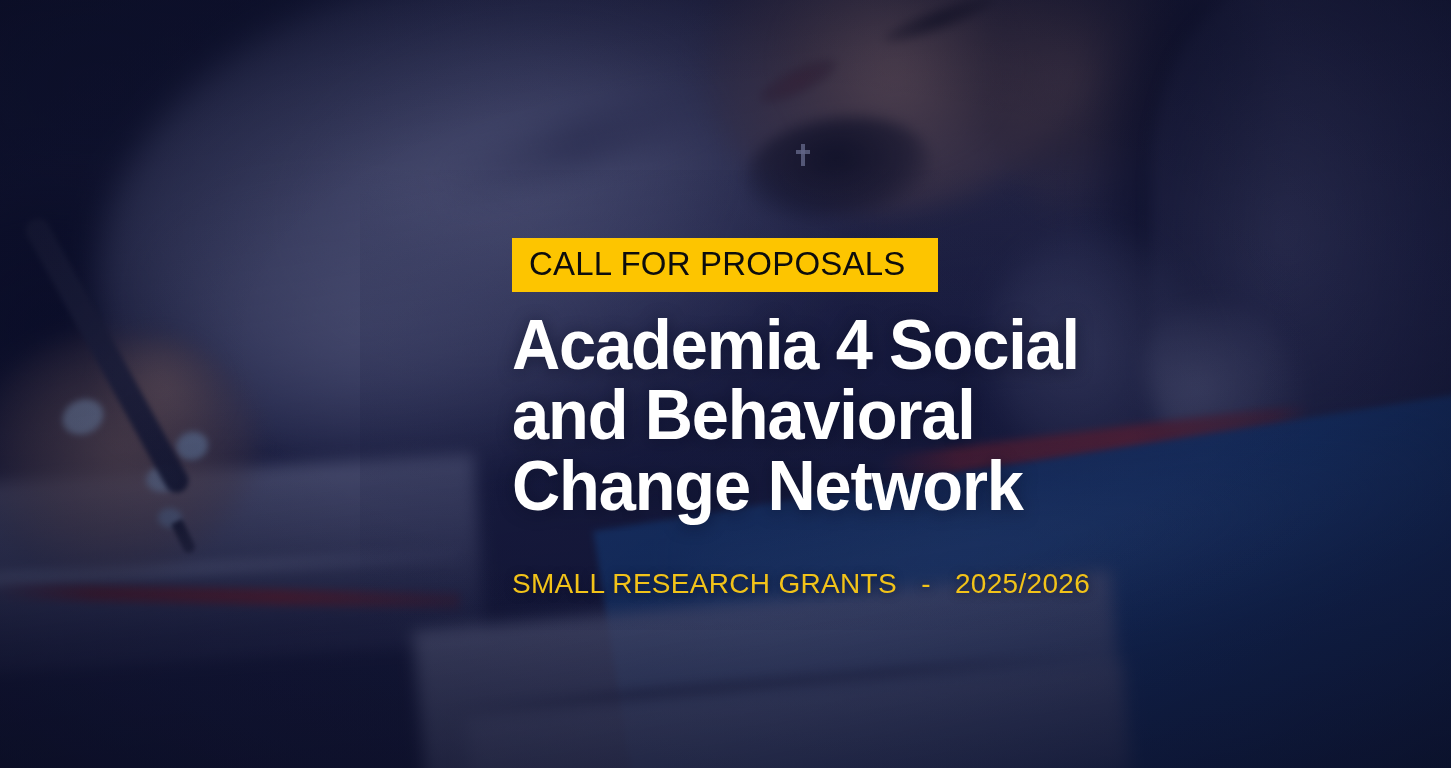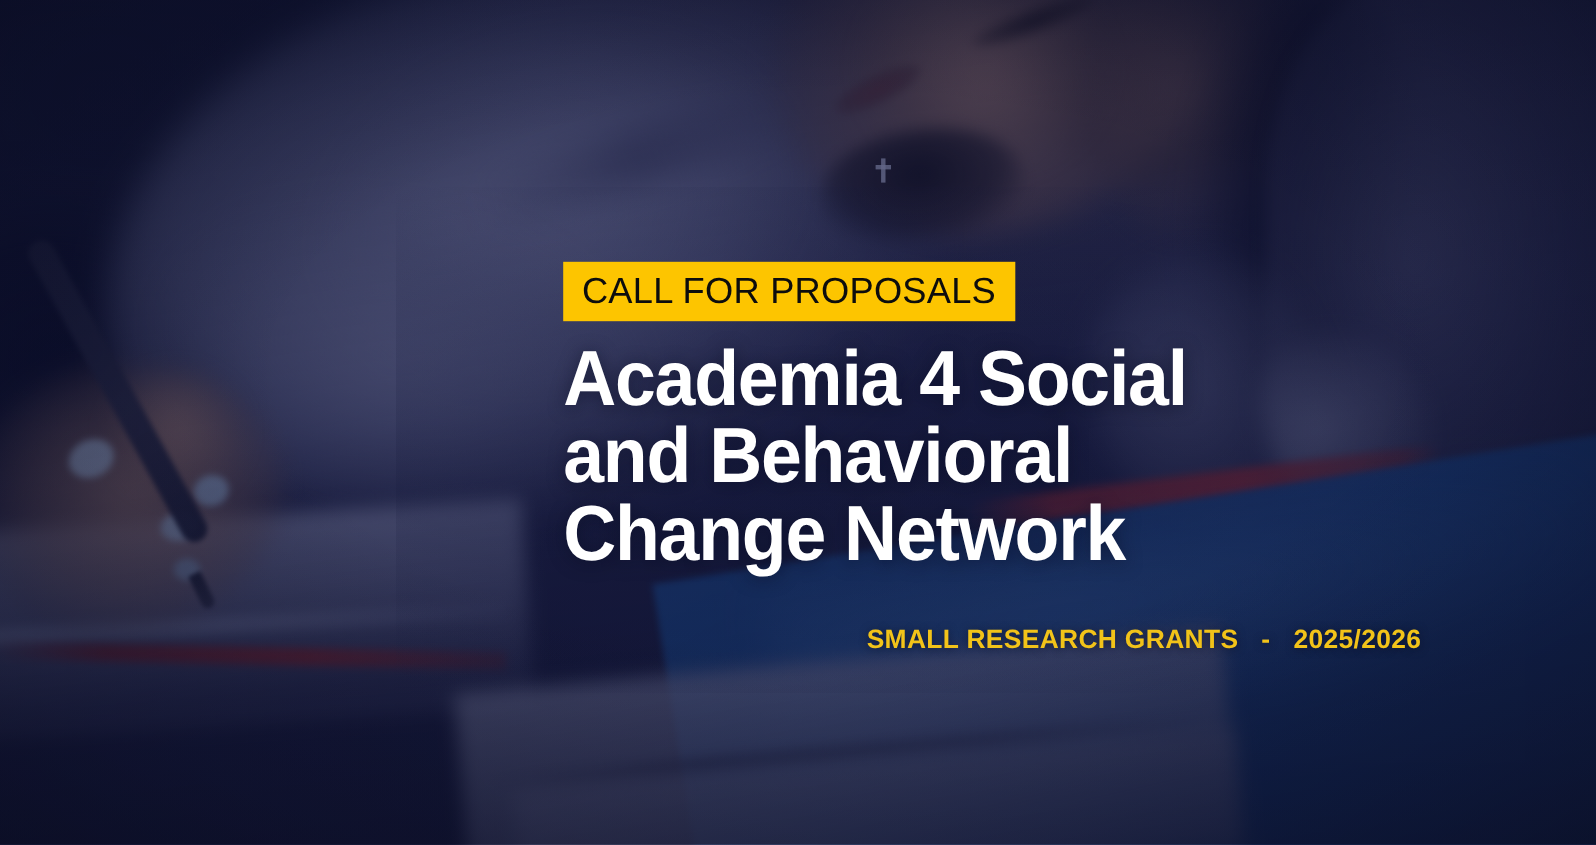--- a/index.html
+++ b/index.html
@@ -325,45 +325,44 @@
     top: 238px;
     width: 780px;
   }
   .badge {
     display: inline-block;
     background: #fdc500;
     color: #0d0d0d;
     font-size: 33px;
     line-height: 1;
     letter-spacing: 0.2px;
-    padding: 9px 17px 12px 17px;
+    padding: 9px 32px 12px 17px;
     font-weight: 400;
     white-space: nowrap;
   }
   .headline {
     margin-top: 18px;
     color: #ffffff;
     font-size: 71px;
     font-weight: bold;
     line-height: 0.99;
     letter-spacing: -1.2px;
     transform: scaleX(0.94);
     transform-origin: left center;
     text-shadow: 0 2px 16px rgba(10,12,34,0.55);
   }
   .headline .hl-line { display: block; white-space: nowrap; }
   .subtitle {
     margin-top: 14px;
     color: #f2c319;
-    font-size: 24px;
-    font-weight: bold;
+    font-size: 28px;
+    font-weight: normal;
     letter-spacing: 0.3px;
     white-space: pre;
     text-shadow: 0 1px 8px rgba(10,12,34,0.6);
-    text-align: right;
   }
 </style>
 </head>
 <body>
 
 <div id="poster">
 
   <div class="photo">
     <div class="bg-base"></div>
     <div class="corner-dark-tl"></div>

